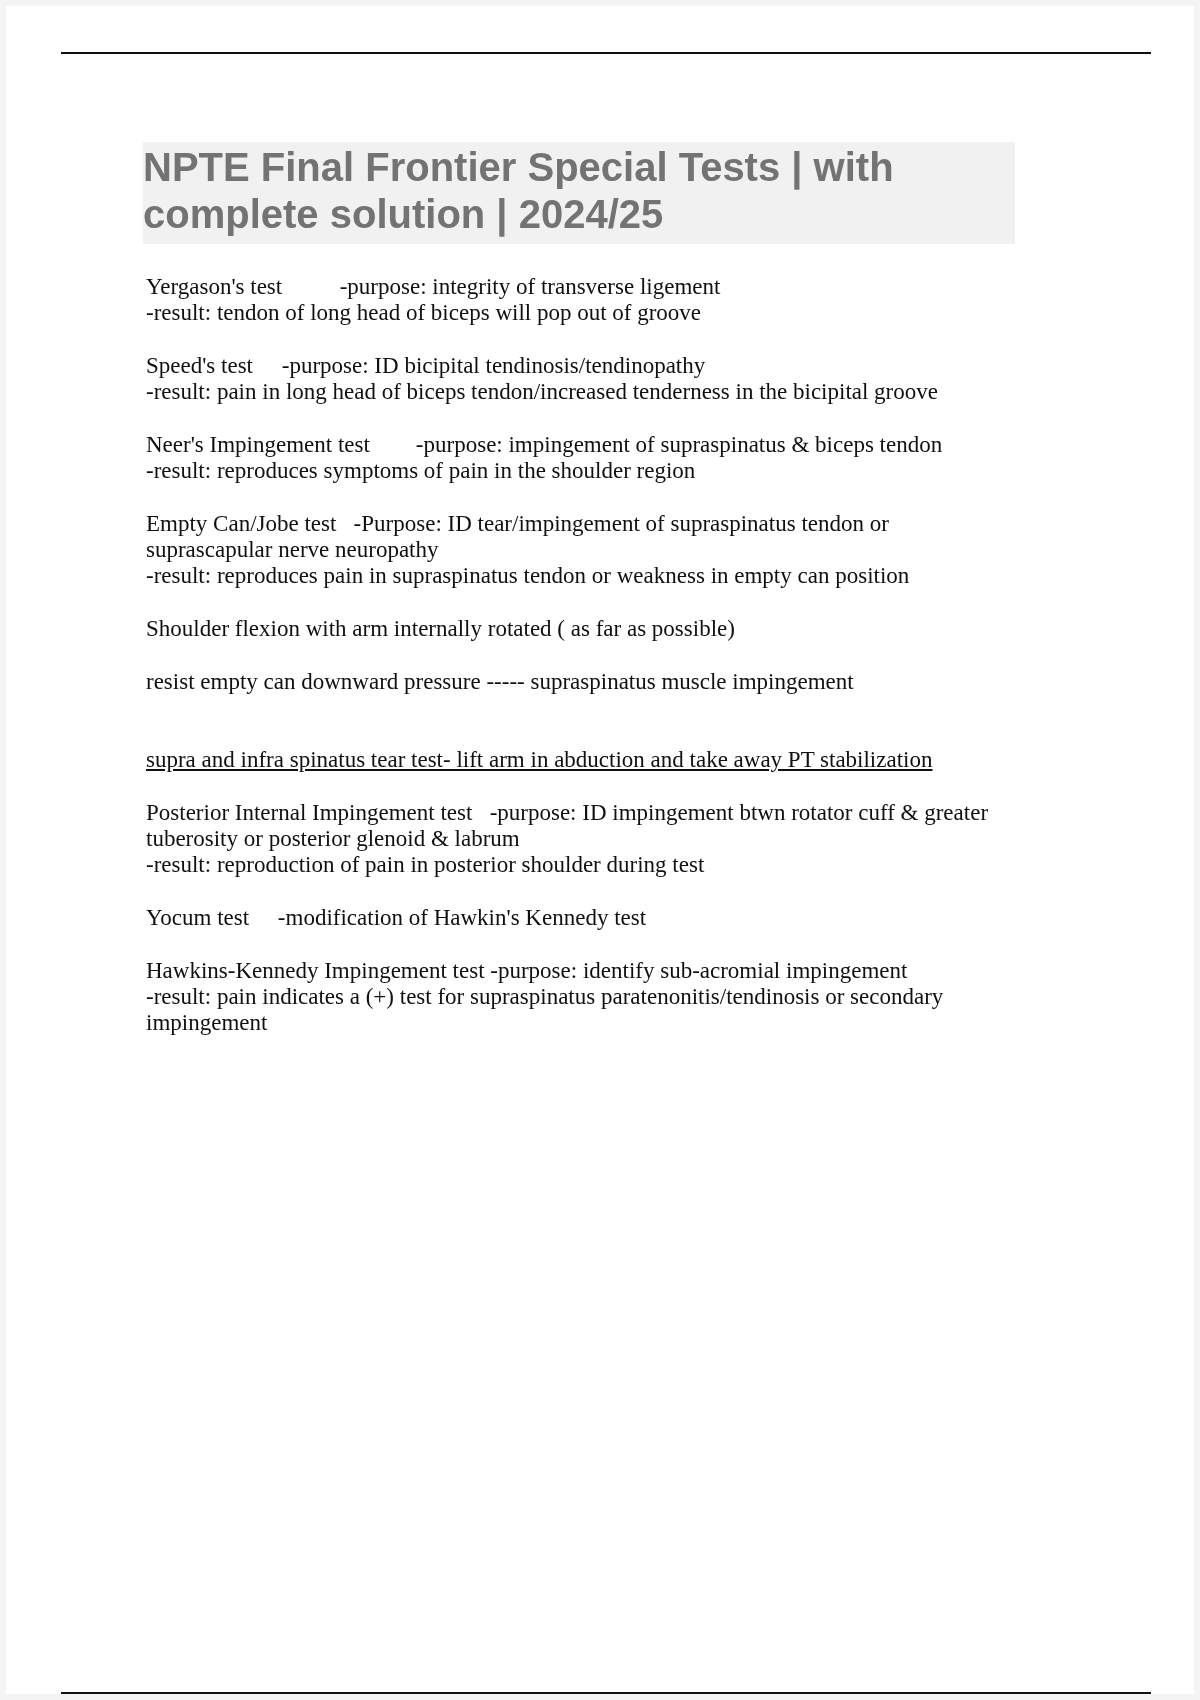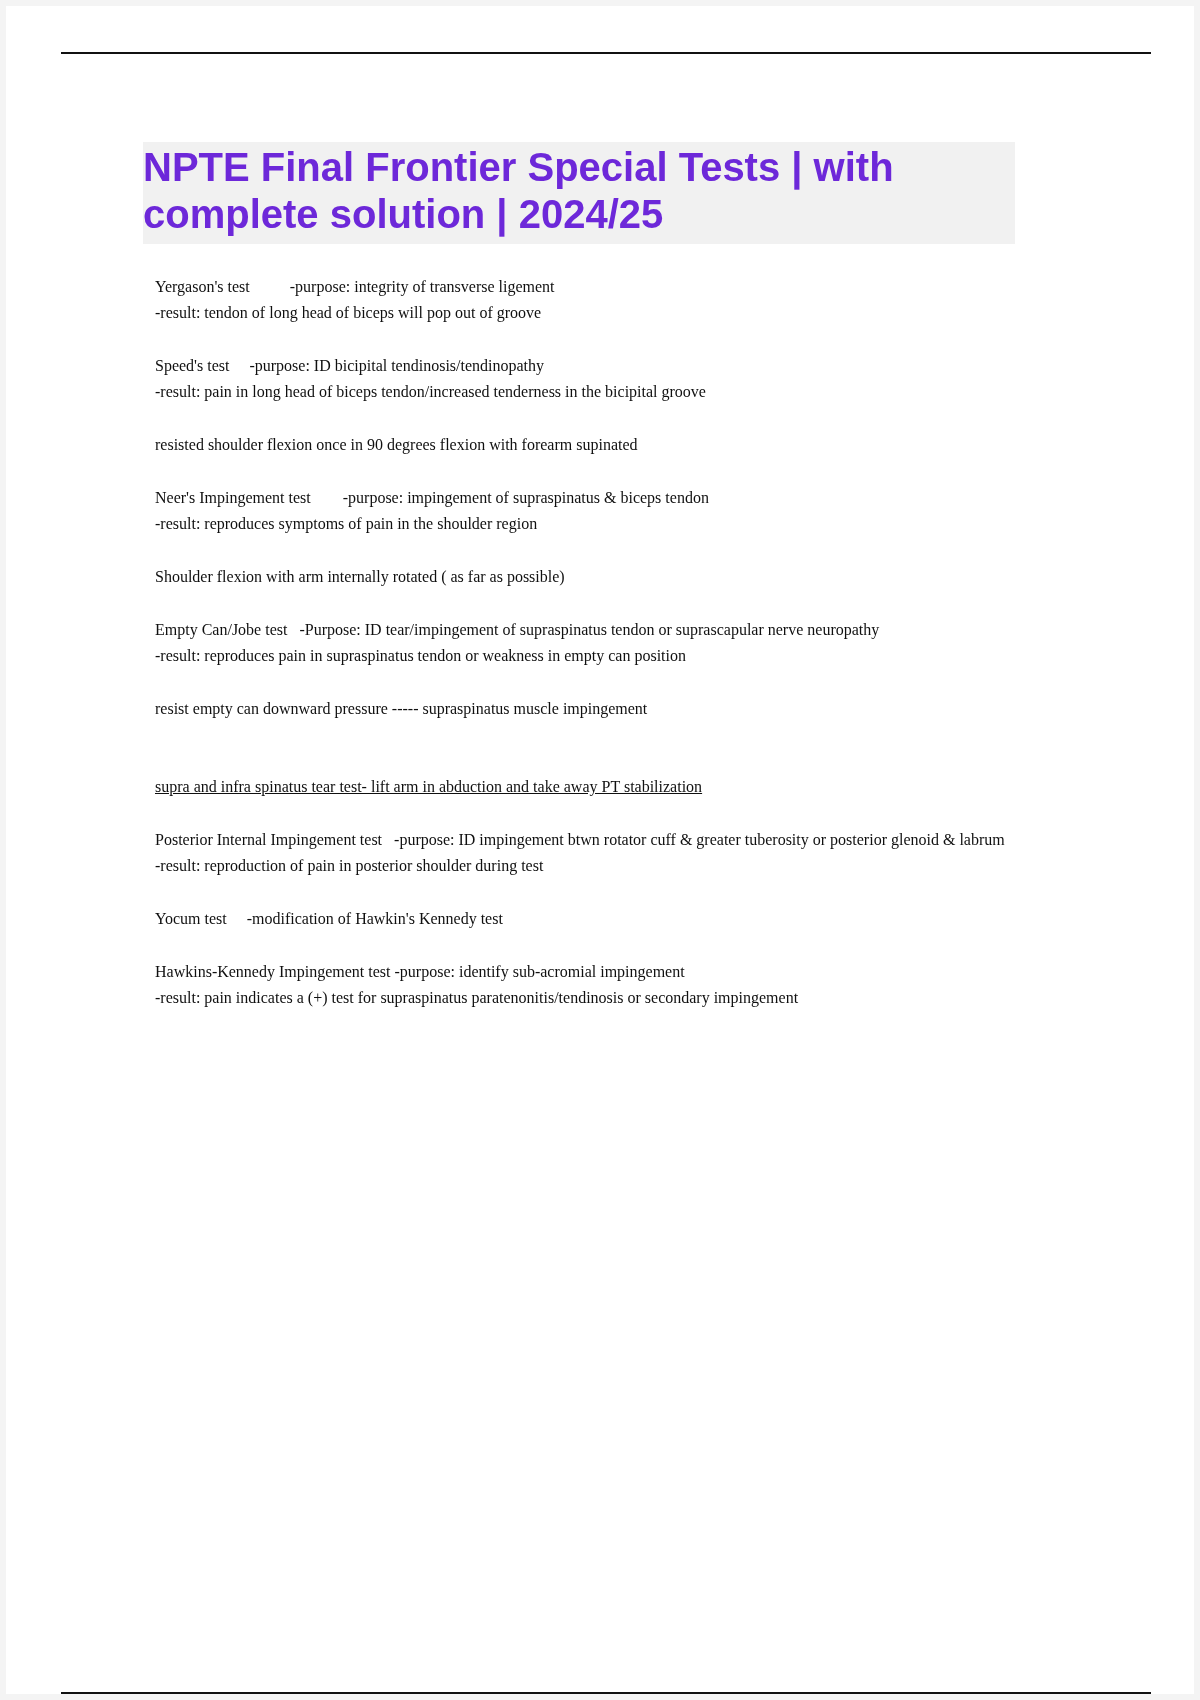--- a/index.html
+++ b/index.html
@@ -27,57 +27,56 @@
   .rule-top { top: 46px; }
   .rule-bottom { top: 1686px; }
   .content {
     position: absolute;
     left: 137px;
     top: 136px;
     width: 872px;
   }
   .doc-title {
     background: #f1f1f1;
-    color: #6d28d9;
+    color: #737373;
     font-family: "Liberation Sans", sans-serif;
     font-weight: bold;
     font-size: 40px;
     line-height: 1.18;
     padding: 2px 4px 6px 0;
     margin: 0 0 30px 0;
   }
   .para {
-    font-size: 16px;
+    font-size: 23px;
     line-height: 26px;
-    margin: 0 0 27px 12px;
+    margin: 0 0 27px 3px;
     white-space: pre-wrap;
   }
   .gap-before {
     margin-top: 52px;
     text-decoration: underline;
   }
 </style>
 </head>
 <body>
 
 <div class="rule rule-top"></div>
 
 <div class="content">
   <h1 class="doc-title">NPTE Final Frontier Special Tests | with complete solution | 2024/25</h1>
 
   <p class="para">Yergason's test          -purpose: integrity of transverse ligement
 -result: tendon of long head of biceps will pop out of groove</p>
   <p class="para">Speed's test     -purpose: ID bicipital tendinosis/tendinopathy
 -result: pain in long head of biceps tendon/increased tenderness in the bicipital groove</p>
-  <p class="para">resisted shoulder flexion once in 90 degrees flexion with forearm supinated</p>
   <p class="para">Neer's Impingement test        -purpose: impingement of supraspinatus &amp; biceps tendon
 -result: reproduces symptoms of pain in the shoulder region</p>
-  <p class="para">Shoulder flexion with arm internally rotated ( as far as possible)</p>
   <p class="para">Empty Can/Jobe test   -Purpose: ID tear/impingement of supraspinatus tendon or suprascapular nerve neuropathy
 -result: reproduces pain in supraspinatus tendon or weakness in empty can position</p>
+  <p class="para">Shoulder flexion with arm internally rotated ( as far as possible)</p>
   <p class="para">resist empty can downward pressure ----- supraspinatus muscle impingement</p>
   <p class="para gap-before">supra and infra spinatus tear test- lift arm in abduction and take away PT stabilization</p>
   <p class="para">Posterior Internal Impingement test   -purpose: ID impingement btwn rotator cuff &amp; greater tuberosity or posterior glenoid &amp; labrum
 -result: reproduction of pain in posterior shoulder during test</p>
   <p class="para">Yocum test     -modification of Hawkin's Kennedy test</p>
   <p class="para">Hawkins-Kennedy Impingement test -purpose: identify sub-acromial impingement
 -result: pain indicates a (+) test for supraspinatus paratenonitis/tendinosis or secondary impingement</p>
 </div>
 
 <div class="rule rule-bottom"></div>

